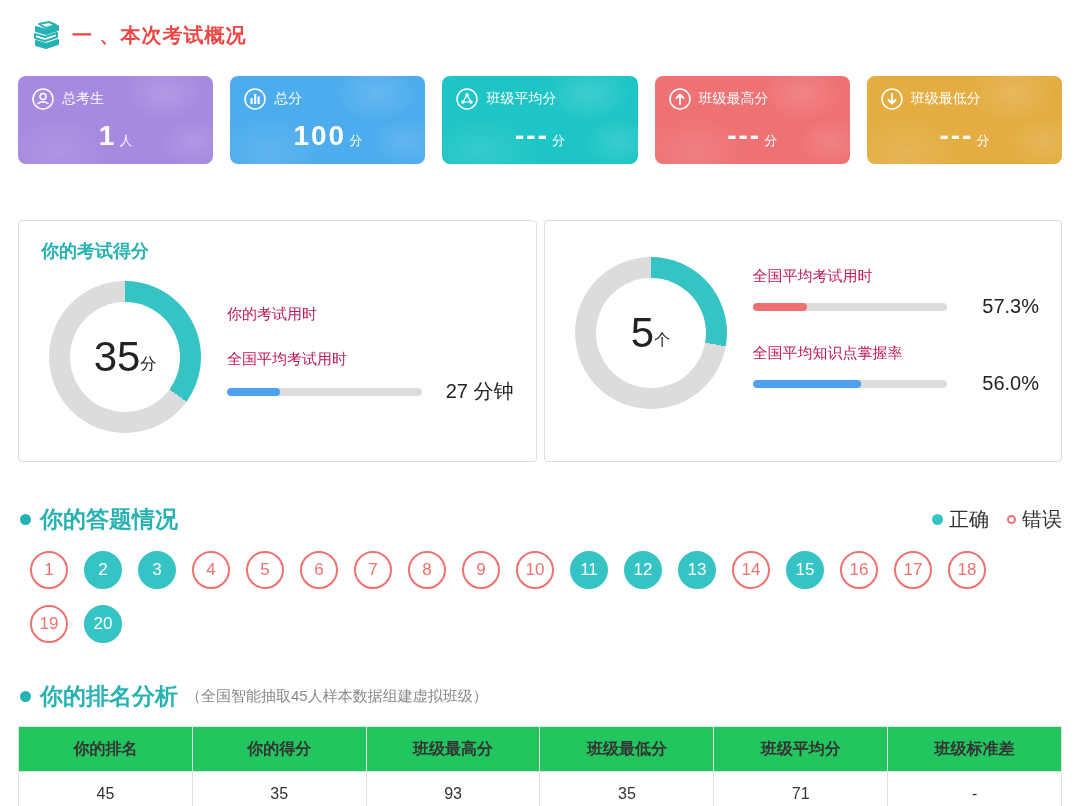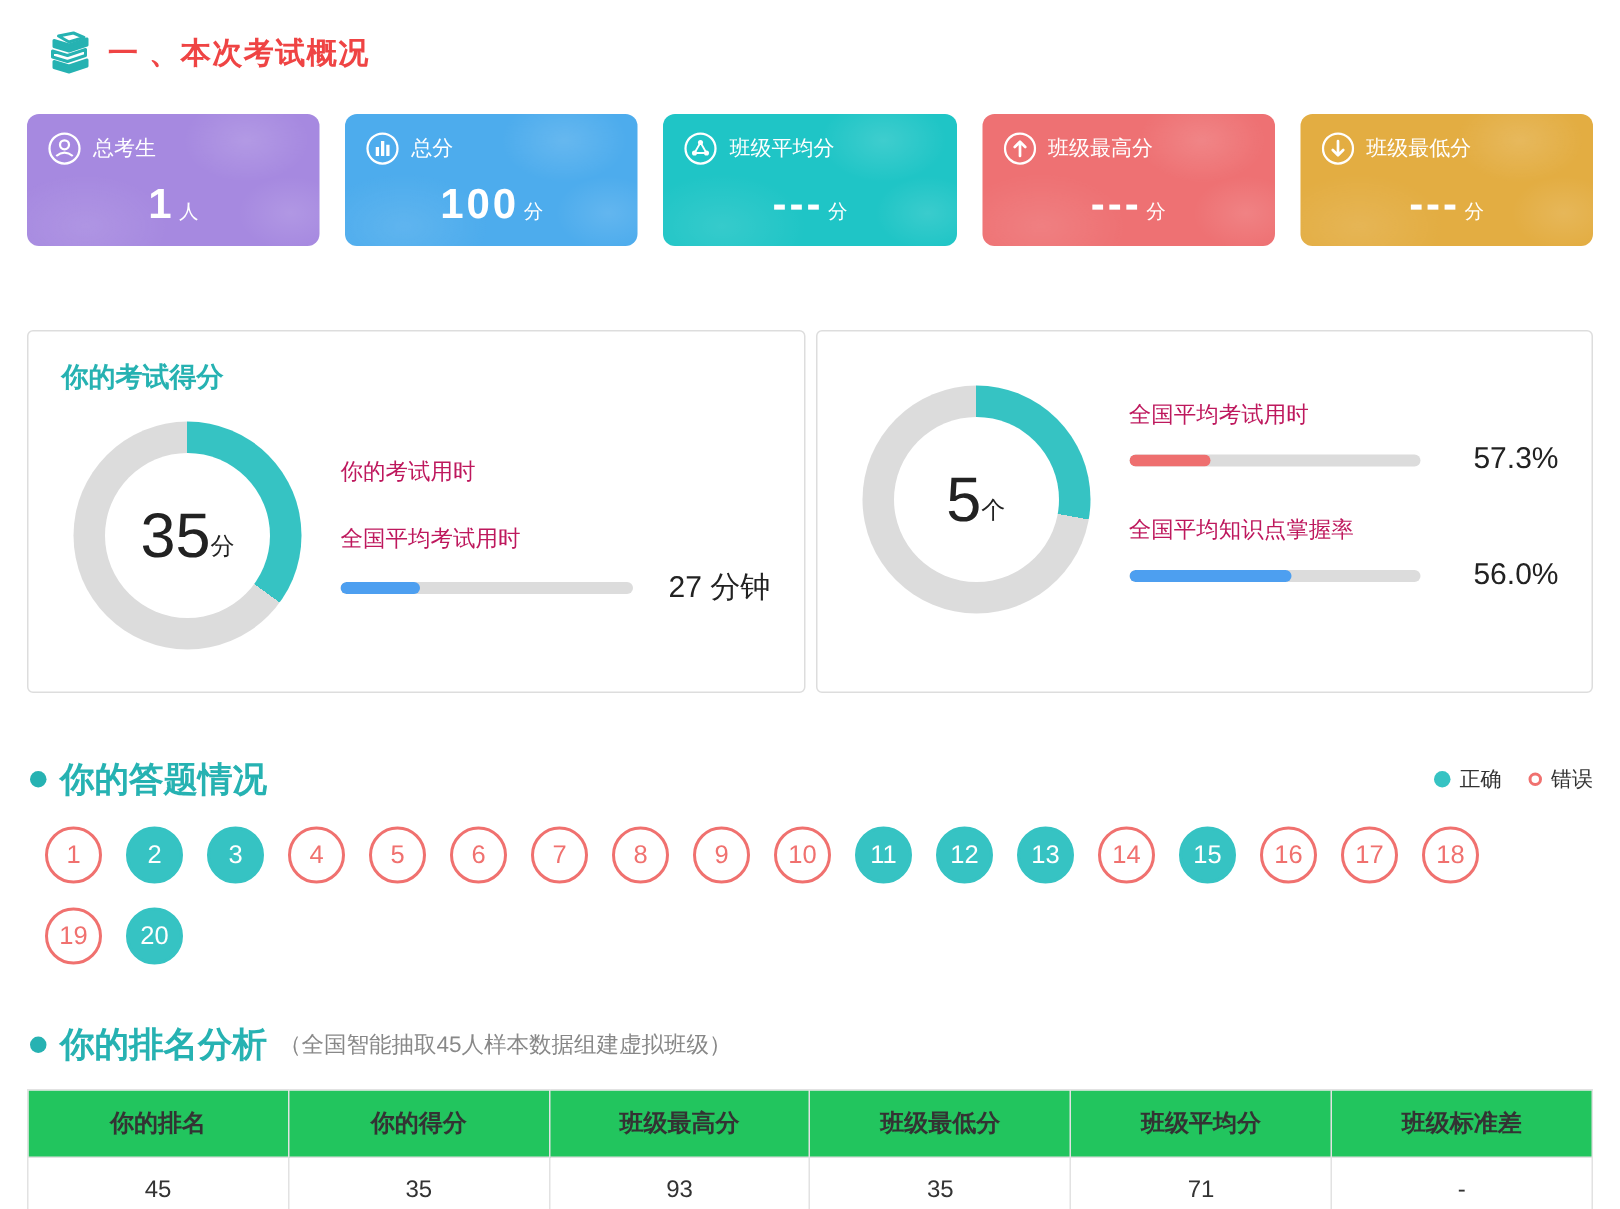--- a/index.html
+++ b/index.html
@@ -61,21 +61,21 @@
   .bar-row { display:flex; align-items:center; }
   .bar-track { flex:1; height:8px; background:#dcdcdc; border-radius:4px; overflow:hidden; }
   .bar-fill { height:8px; border-radius:4px; }
   .bar-value { width:92px; text-align:right; font-size:20px; color:#222; padding-left:10px; white-space:nowrap; }
 
   
   .section-head { display:flex; align-items:center; margin-top:42px; padding-left:2px; }
   .bullet { width:11px; height:11px; border-radius:50%; background:#26b2b2; margin-right:9px; flex:0 0 11px; }
   .section-title { font-size:23px; color:#26b2b2; font-weight:bold; }
   .section-sub { font-size:15px; color:#888; margin-left:8px; }
-  .legend { margin-left:auto; display:flex; align-items:center; gap:18px; font-size:14px; color:#333; }
+  .legend { margin-left:auto; display:flex; align-items:center; gap:18px; font-size:20px; color:#333; }
   .legend-item { display:flex; align-items:center; gap:6px; }
   .dot-correct { width:11px; height:11px; border-radius:50%; background:#36c3c3; }
   .dot-wrong { width:9px; height:9px; border-radius:50%; border:2px solid #f0716f; background:#fff; }
 
   
   .answer-grid { display:flex; flex-wrap:wrap; gap:16px; margin-top:16px; padding-left:12px; width:1020px; }
   .qcircle {
     width:38px; height:38px; border-radius:50%;
     display:flex; align-items:center; justify-content:center;
     font-size:17px; cursor:pointer;

